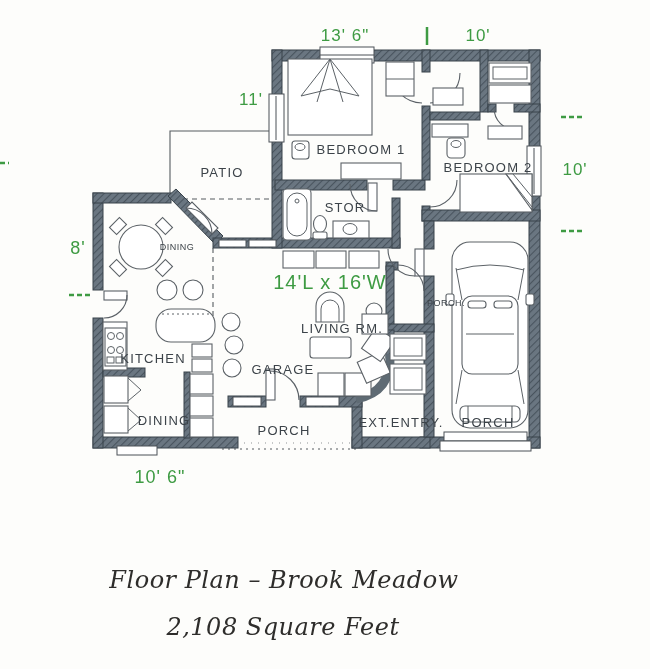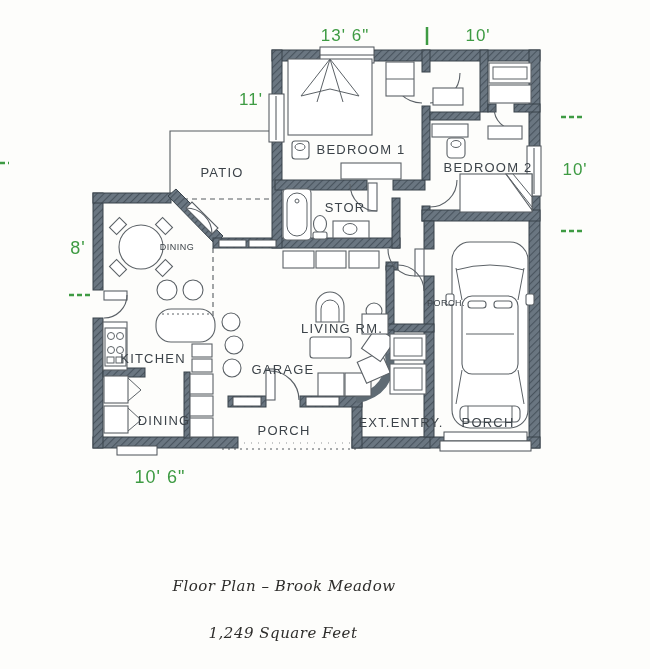--- a/index.html
+++ b/index.html
@@ -17,21 +17,21 @@
   .thin{fill:none;stroke:#565c61;stroke-width:1.1;}
   .gmark{fill:none;stroke:var(--c-dimension_green,#3e9b43);stroke-width:2.5;}
   .lbl{position:absolute;transform:translate(-50%,-50%);font-size:13px;letter-spacing:1.2px;
        color:var(--c-label_text,#3c4349);white-space:nowrap;}
   .lbl.small{font-size:9px;letter-spacing:.5px;margin-left:36px;}
   .glbl{position:absolute;transform:translate(-50%,-50%);font-size:17px;letter-spacing:1px;font-weight:500;
         color:var(--c-dimension_green,#3e9b43);white-space:nowrap;}
   .glbl.big{font-size:20px;}
   .glbl.med{font-size:18px;}
   .caption{position:absolute;transform:translate(-50%,-50%);font-family:"DejaVu Serif",serif;font-style:italic;
-           font-size:15px;letter-spacing:.5px;color:var(--c-caption_text,#2e2d2b);white-space:nowrap;margin-top:6px;}
+           font-size:24px;letter-spacing:.5px;color:var(--c-caption_text,#2e2d2b);white-space:nowrap;}
 </style>
 </head>
 <body>
 
 <div class="stage">
 
   <svg width="650" height="669" viewBox="0 0 650 669">
     <defs>
       <pattern id="wallp" width="5" height="5" patternUnits="userSpaceOnUse" patternTransform="rotate(45)">
         <rect width="5" height="5" fill="#6a7681"></rect>
@@ -247,17 +247,18 @@
   <div class="lbl small" style="left:410px;top:303px">PORCH.</div>
   <div class="lbl" style="left:401px;top:422px">EXT.ENTRY.</div>
   <div class="lbl" style="left:488px;top:422px">PORCH</div>
 
   <div class="glbl" style="left:345px;top:36px">13' 6"</div>
   <div class="glbl" style="left:478px;top:36px">10'</div>
   <div class="glbl" style="left:251px;top:100px">11'</div>
   <div class="glbl med" style="left:78px;top:248px">8'</div>
   <div class="glbl" style="left:575px;top:170px">10'</div>
   <div class="glbl med" style="left:160px;top:477px">10' 6"</div>
+  <div class="glbl big" style="left:330px;top:282px">14'L x 16'W</div>
 
   <div class="caption" style="left:284px;top:580px">Floor Plan – Brook Meadow</div>
-  <div class="caption" style="left:283px;top:627px">1,249 Square Feet</div>
+  <div class="caption" style="left:283px;top:627px">2,108 Square Feet</div>
 
 </div>
 
 </body></html>

